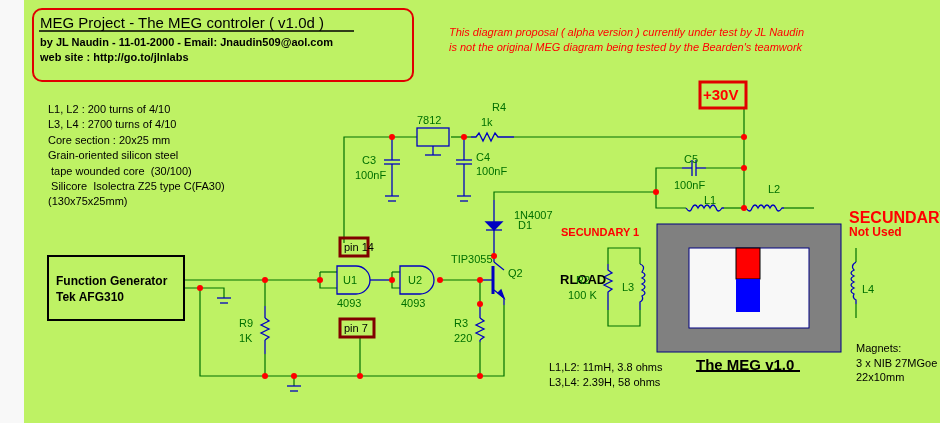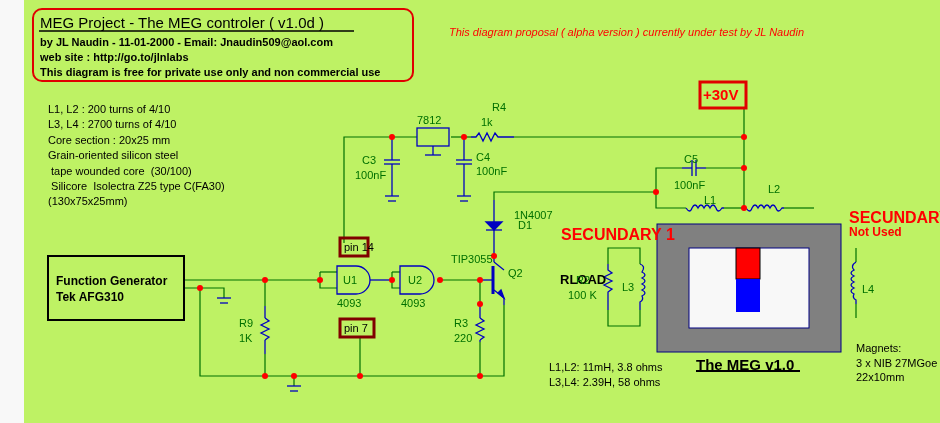--- a/index.html
+++ b/index.html
@@ -158,23 +158,23 @@
   <rect x="676" y="82" width="46" height="26" fill="none" stroke="#e00000" stroke-width="3"></rect>
 
   <line x1="15" y1="31" x2="330" y2="31" stroke="#000" stroke-width="1.3"></line>
   <line x1="672" y1="371" x2="776" y2="371" stroke="#000" stroke-width="2"></line>
 </svg>
 
 <div class="title-box"></div>
 <div class="t" style="left:16px;top:15px;font-size:15px;">MEG Project - The MEG controler ( v1.0d )</div>
 <div class="t blk bold" style="left:16px;top:37px;">by JL Naudin - 11-01-2000 - Email: Jnaudin509@aol.com</div>
 <div class="t blk bold" style="left:16px;top:52px;">web site :   http://go.to/jlnlabs</div>
-<div class="t blk bold" style="left:16px;top:67px;">This diagram is free for private use only and non commercial use</div>
 
 <div class="t red" style="left:425px;top:27px;font-size:11px;font-style:italic;">This diagram proposal ( alpha version ) currently under test by JL Naudin</div>
+<div class="t red" style="left:425px;top:42px;font-size:11px;font-style:italic;">is not the original MEG diagram being tested by the Bearden's teamwork</div>
 
 <div>
   <div class="t blk" style="left:24px;top:104px;">L1, L2 : 200 turns of 4/10</div>
   <div class="t blk" style="left:24px;top:119px;">L3, L4 : 2700 turns of 4/10</div>
   <div class="t blk" style="left:24px;top:135px;">Core section : 20x25 mm</div>
   <div class="t blk" style="left:24px;top:150px;">Grain-oriented silicon steel</div>
   <div class="t blk" style="left:24px;top:166px;white-space:pre;"> tape wounded core  (30/100)</div>
   <div class="t blk" style="left:24px;top:181px;white-space:pre;"> Silicore  Isolectra Z25 type C(FA30)</div>
   <div class="t blk" style="left:24px;top:196px;">(130x75x25mm)</div>
 </div>
@@ -205,21 +205,21 @@
 <div class="t grn" style="left:430px;top:333px;">220</div>
 <div class="t" style="left:320px;top:242px;font-size:11px;color:#000;">pin 14</div>
 <div class="t" style="left:320px;top:323px;font-size:11px;color:#000;text-align:right;">pin 7</div>
 <div class="t red bold" style="left:679px;top:87px;font-size:15px;">+30V</div>
 
 <div class="t grn" style="left:680px;top:195px;">L1</div>
 <div class="t grn" style="left:744px;top:184px;">L2</div>
 <div class="t grn" style="left:598px;top:282px;">L3</div>
 <div class="t grn" style="left:838px;top:284px;">L4</div>
 
-<div class="t red bold" style="left:537px;top:227px;font-size:16px;">SECUNDARY 1</div>
+<div class="t red bold" style="left:537px;top:227px;font-size:11px;">SECUNDARY 1</div>
 <div class="t blk bold" style="left:536px;top:273px;font-size:13px;text-align:center;">RLOAD</div>
 <div class="t grn" style="left:552px;top:275px;">R2</div>
 <div class="t grn" style="left:544px;top:290px;">100 K</div>
 
 <div class="t red bold" style="left:825px;top:210px;font-size:16px;">SECUNDARY 2</div>
 <div class="t red bold" style="left:825px;top:226px;font-size:12px;">Not Used</div>
 
 <div class="t blk bold" style="left:672px;top:357px;font-size:15px;">The MEG v1.0</div>
 
 <div class="t blk" style="left:525px;top:362px;">L1,L2: 11mH, 3.8 ohms</div>

